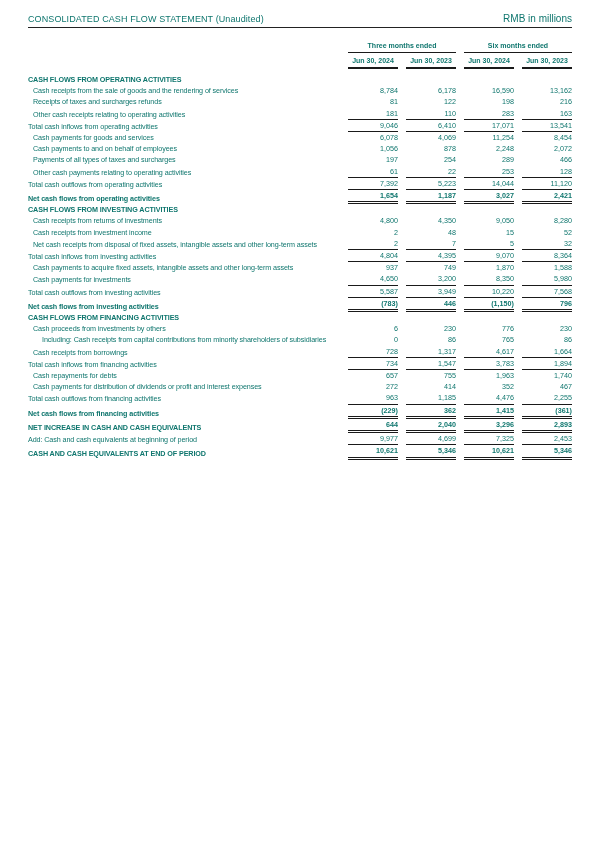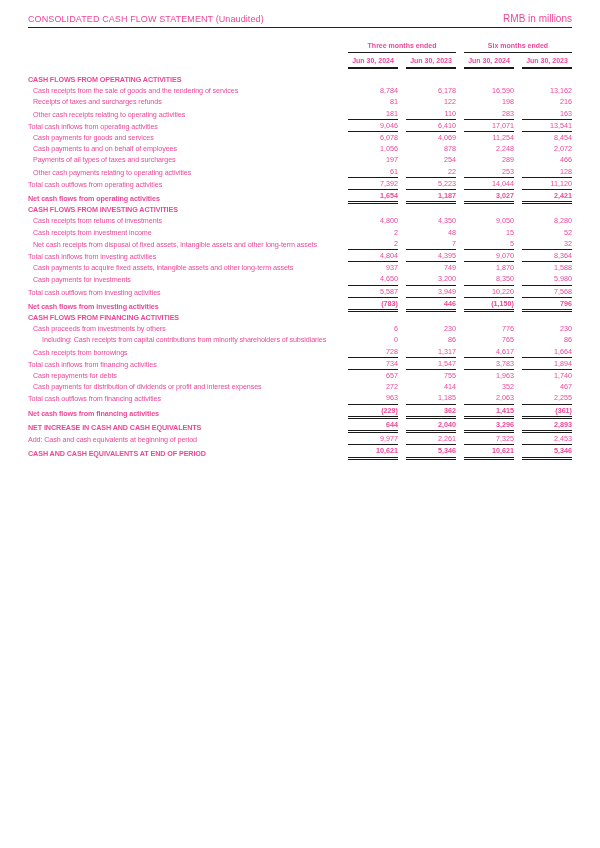--- a/index.html
+++ b/index.html
@@ -1,18 +1,18 @@
 <!DOCTYPE html>
 <html><head>
 <meta charset="utf-8">
 <style>
   html, body { margin:0; padding:0; background:#ffffff; }
   .page {
     width:600px; height:848px; background:#ffffff; position:relative;
-    font-family:"Liberation Sans", sans-serif; color:#ec4899;
+    font-family:"Liberation Sans", sans-serif; color:#0f766e;
     box-sizing:border-box; overflow:hidden;
   }
   .content { padding:13px 28px 0 28px; }
 
   .doc-header {
     display:flex; justify-content:space-between; align-items:flex-end;
     border-bottom:1.4px solid #222; padding-bottom:3px;
   }
   .doc-title { font-size:9px; letter-spacing:0.1px; }
   .unit-note { font-size:10px; }
@@ -509,21 +509,21 @@
           </tr>
           <tr>
             <td class="label-cell ind0">Total cash outflows from financing activities</td>
             <td class="num-cell u-single">
               <div class="num">963</div>
             </td>
             <td class="num-cell u-single">
               <div class="num">1,185</div>
             </td>
             <td class="num-cell u-single">
-              <div class="num">2,063</div>
+              <div class="num">4,476</div>
             </td>
             <td class="num-cell u-single">
               <div class="num">2,255</div>
             </td>
           </tr>
           <tr>
             <td class="label-cell ind0 bold">Net cash flows from financing activities</td>
             <td class="num-cell u-double bold">
               <div class="num">(229)</div>
             </td>
@@ -551,21 +551,21 @@
             <td class="num-cell u-double bold">
               <div class="num">2,893</div>
             </td>
           </tr>
           <tr>
             <td class="label-cell ind0">Add: Cash and cash equivalents at beginning of period</td>
             <td class="num-cell u-single">
               <div class="num">9,977</div>
             </td>
             <td class="num-cell u-single">
-              <div class="num">2,261</div>
+              <div class="num">4,699</div>
             </td>
             <td class="num-cell u-single">
               <div class="num">7,325</div>
             </td>
             <td class="num-cell u-single">
               <div class="num">2,453</div>
             </td>
           </tr>
           <tr>
             <td class="label-cell ind0 bold">CASH AND CASH EQUIVALENTS AT END OF PERIOD</td>

